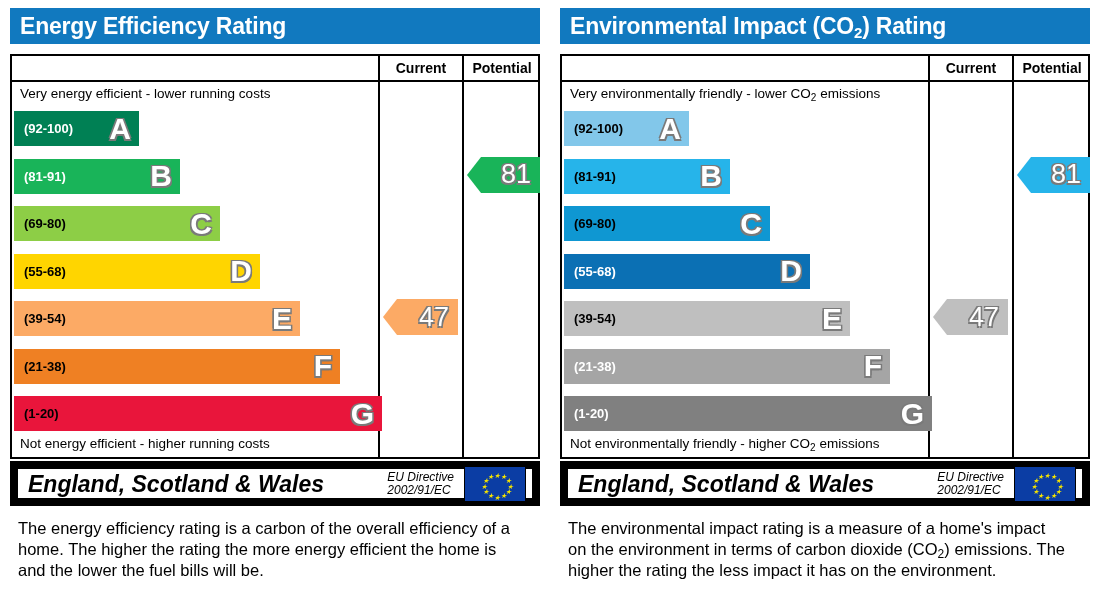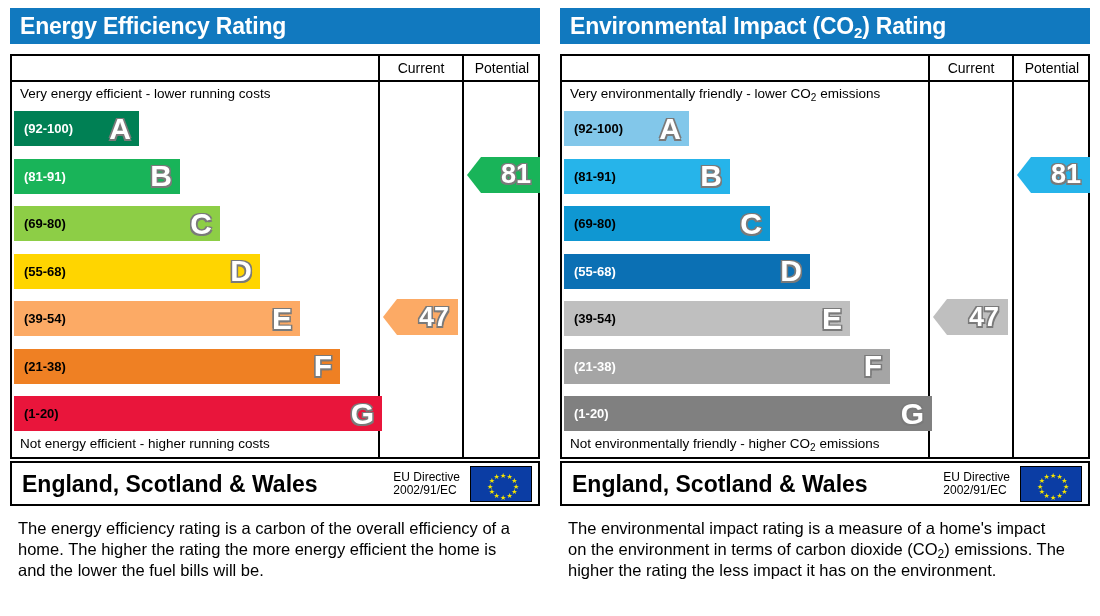--- a/index.html
+++ b/index.html
@@ -30,21 +30,21 @@
   .table-frame{
     position:absolute;left:10px;top:54px;width:530px;height:405px;
     border:2px solid #000;box-sizing:border-box;background:#fff;
   }
   .hdr-row{
     position:absolute;left:0;top:0;width:100%;height:26px;
     border-bottom:2px solid #000;box-sizing:border-box;
   }
   .hdr-cell{
     position:absolute;top:0;height:24px;line-height:24px;
-    font-size:14px;font-weight:normal;color:#000;text-align:center;
+    font-size:14px;font-weight:bold;color:#000;text-align:center;
   }
   .col-div{
     position:absolute;top:0;width:2px;background:#000;height:403px;
   }
   .col-div.c1{left:366px;}
   .col-div.c2{left:450px;}
   .hdr-cell.current{left:368px;width:82px;}
   .hdr-cell.potential{left:452px;width:76px;}
 
   
@@ -77,31 +77,31 @@
 
   
   .arrow{
     position:absolute;height:36px;
     display:flex;align-items:center;justify-content:flex-end;
   }
   .arrow .abody{
     position:absolute;left:0;top:0;width:100%;height:100%;
   }
   .arrow .num{
-    position:relative;z-index:2;font-size:27px;font-weight:bold;color:#fff;
+    position:relative;z-index:2;font-size:27px;font-weight:normal;color:#fff;
     padding-right:9px;line-height:1;
     text-shadow:
       -1.5px -1.5px 0 #7a7a7a, 1.5px -1.5px 0 #7a7a7a,
       -1.5px 1.5px 0 #7a7a7a, 1.5px 1.5px 0 #7a7a7a;
   }
 
   
   .footer-frame{
     position:absolute;left:10px;top:461px;width:530px;height:45px;
-    border:2px solid #000000;box-sizing:border-box;background:#fff;
+    border:8px solid #000000;box-sizing:border-box;background:#fff;font-style:italic;
   }
   .footer-country{
     position:absolute;left:10px;top:50%;transform:translateY(-50%);
     font-size:23px;font-weight:bold;color:#000;white-space:nowrap;
   }
   .footer-dir{
     position:absolute;right:78px;top:50%;transform:translateY(-50%);
     font-size:12px;color:#000;line-height:1.12;text-align:left;
   }
   .eu-flag{

